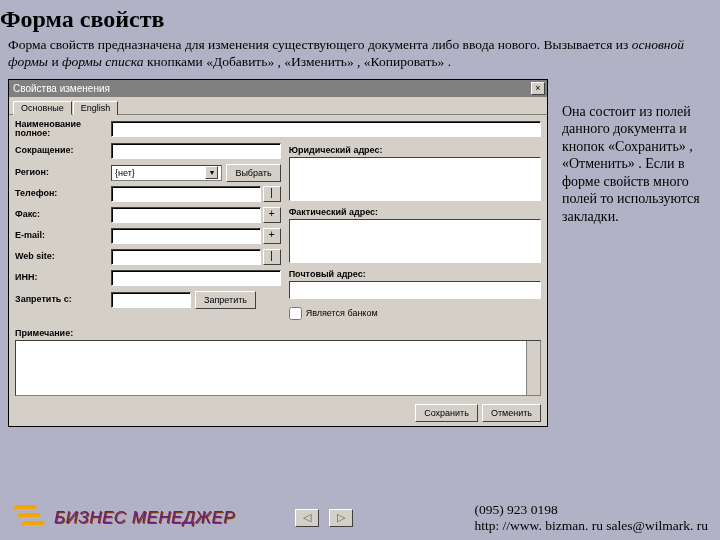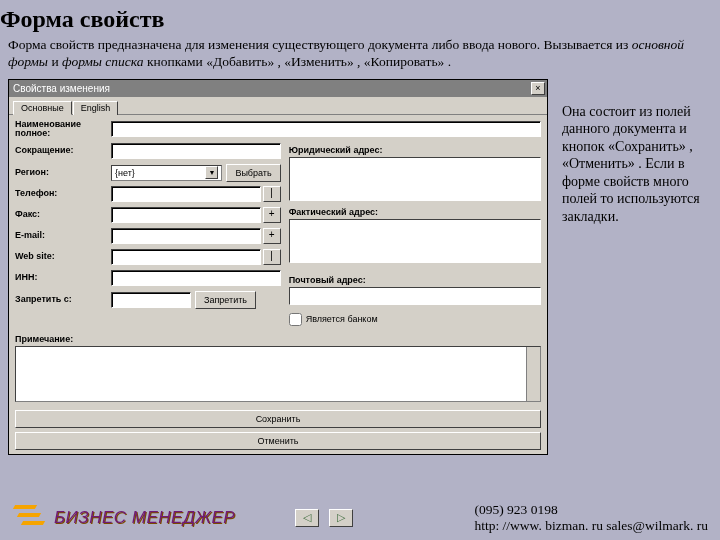--- a/index.html
+++ b/index.html
@@ -145,21 +145,20 @@
     position:relative;
   }
   .multiline .scroll {
     position:absolute; right:0; top:0; bottom:0; width:14px;
     background:#d4d0c8;
     border-left:1px solid #808080;
   }
   .bottom-bar {
     display:flex; justify-content:flex-end; gap:4px;
     padding:4px 6px;
-    flex-direction:column;
   }
   
   .desc {
     flex:1;
     font-family:"Times New Roman", serif;
     font-size:14px;
     line-height:1.25;
     padding-top:24px;
   }
   
@@ -281,21 +280,21 @@
             <div class="inp" style="flex:0 0 80px"></div>
             <div class="btn" style="margin-left:4px">Запретить</div>
           </div>
         </div>
 
         <div class="col col-right">
           <div class="fieldset-label">Юридический адрес:</div>
           <div class="big-input"></div>
           <div class="fieldset-label" style="margin-top:6px">Фактический адрес:</div>
           <div class="big-input"></div>
-          <div class="fieldset-label" style="margin-top:12px">Почтовый адрес:</div>
+          <div class="fieldset-label" style="margin-top:6px">Почтовый адрес:</div>
           <div class="big-input" style="height:18px"></div>
           <div class="row" style="margin-top:6px">
             <input type="checkbox" style="margin-right: 4px;">
             <span style="font-size:9px">Является банком</span>
           </div>
         </div>
       </div>
 
       <div class="fieldset-label">Примечание:</div>
       <div class="multiline">

